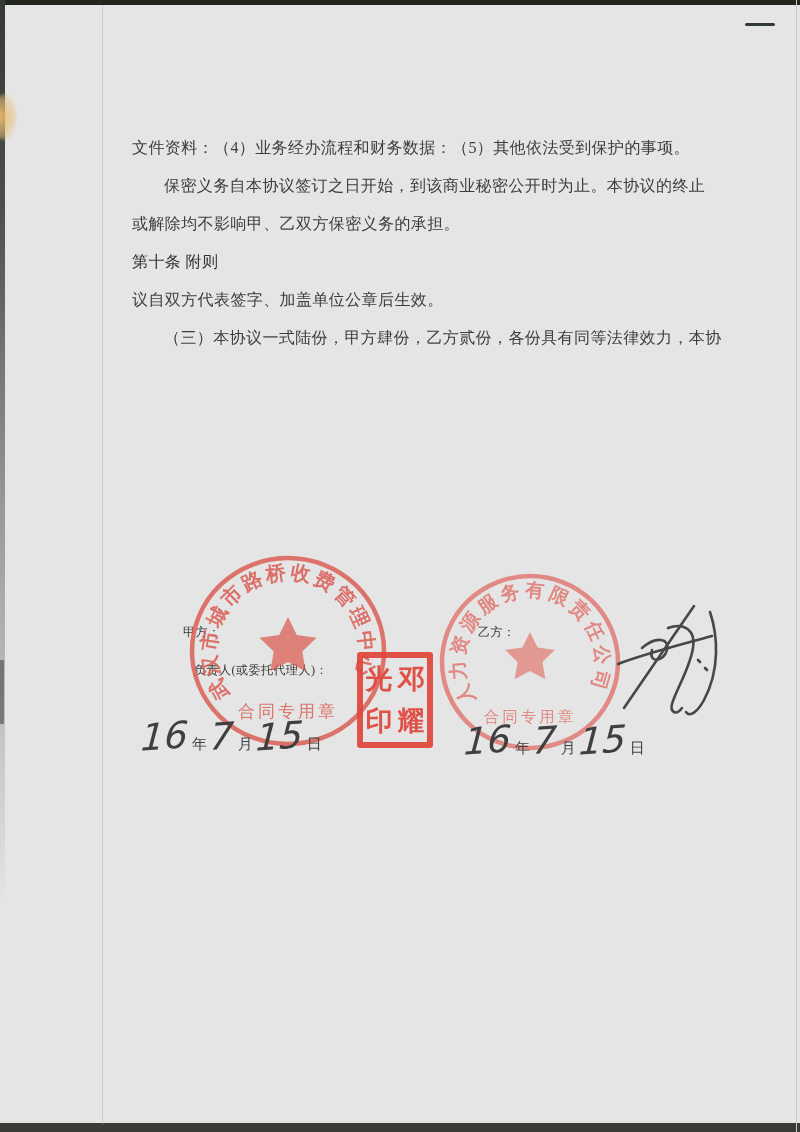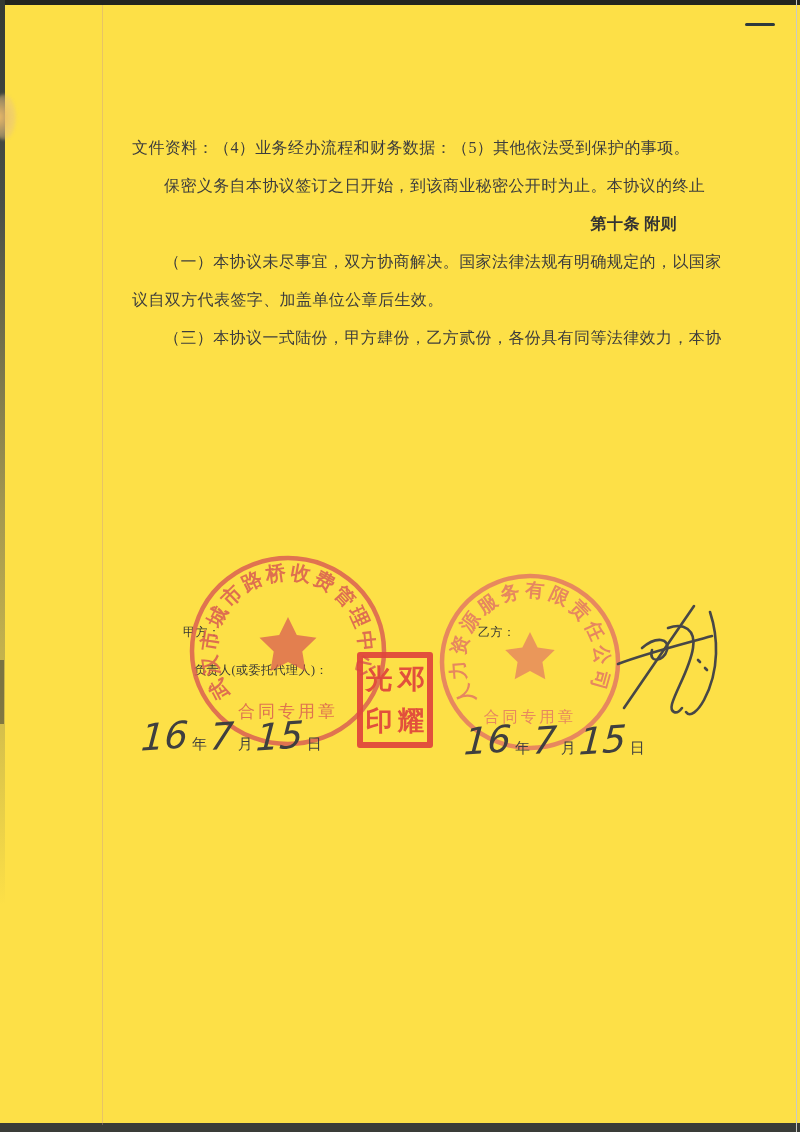--- a/index.html
+++ b/index.html
@@ -1,38 +1,38 @@
 <!DOCTYPE html>
 <html><head>
 <meta charset="utf-8">
 <style>
   html,body{margin:0;padding:0;background:#ffffff;}
   #page{
     position:relative;width:800px;height:1132px;overflow:hidden;
-    background:#fde047;
+    background:#e5e5e5;
     font-family:"Liberation Serif","DejaVu Serif",serif;
     color:#3b3b3b;
   }
   
   .scan-strip-top{position:absolute;left:0;top:0;width:800px;height:5px;background:#23251f;}
   .scan-strip-bottom{position:absolute;left:0;top:1123px;width:800px;height:9px;background:#3a3c38;}
   .scan-strip-left{position:absolute;left:0;top:0;width:5px;height:1132px;
     background:linear-gradient(#343a33 0%,#4a4f48 18%,rgba(90,92,88,.55) 45%,rgba(90,92,88,0) 80%);}
   .scan-left-dash{position:absolute;left:0;top:660px;width:4px;height:64px;background:rgba(60,62,58,.55);}
   .scan-line-right{position:absolute;left:796px;top:0;width:1px;height:1132px;background:#c9c9c6;}
   .scan-dash-topright{position:absolute;left:745px;top:23px;width:30px;height:3px;background:#2e3a3c;border-radius:2px;}
   .fold-line{position:absolute;left:102px;top:5px;width:1px;height:1120px;background:rgba(196,150,150,.38);}
   .stain{position:absolute;left:-8px;top:94px;width:24px;height:46px;border-radius:50%;
     background:radial-gradient(ellipse at 30% 50%, #e9b968 0%, rgba(233,196,130,.55) 55%, rgba(233,196,130,0) 100%);
     filter:blur(1.5px);}
   
   .body-text{position:absolute;left:132px;top:129px;width:545px;z-index:2;}
   .doc-line{height:38px;line-height:38px;font-size:16px;letter-spacing:.4px;white-space:nowrap;color:#3d3d3d;}
   .doc-line.indent{padding-left:32px;}
-  .doc-line.bold{font-weight:bold;color:#333;text-align:right;}
+  .doc-line.bold{font-weight:normal;color:#333;}
   
   .sig-label{position:absolute;font-size:12px;color:#343434;letter-spacing:.5px;z-index:2;white-space:nowrap;}
   #party-a-label{left:183px;top:624px;}
   #party-b-label{left:478px;top:624px;}
   #party-a-agent-label{left:194px;top:662px;}
   #party-b-agent-label{left:431px;top:666px;}
   .hw-date{position:absolute;display:flex;align-items:baseline;z-index:4;color:#3f3f3f;}
   #date-a{left:141px;top:718px;}
   #date-b{left:464px;top:722px;}
   .hw-num{font-family:"DejaVu Sans",sans-serif;font-style:italic;font-size:37px;
@@ -66,22 +66,22 @@
   <div class="scan-strip-left"></div>
   <div class="scan-left-dash"></div>
   <div class="scan-line-right"></div>
   <div class="scan-dash-topright"></div>
   <div class="fold-line"></div>
   <div class="stain"></div>
 
   <div class="body-text">
       <div class="doc-line">文件资料：（4）业务经办流程和财务数据：（5）其他依法受到保护的事项。</div>
       <div class="doc-line indent">保密义务自本协议签订之日开始，到该商业秘密公开时为止。本协议的终止</div>
+      <div class="doc-line">或解除均不影响甲、乙双方保密义务的承担。</div>
       <div class="doc-line bold">第十条 附则</div>
-      <div class="doc-line indent">（一）本协议未尽事宜，双方协商解决。国家法律法规有明确规定的，以国家</div>
       <div class="doc-line">议自双方代表签字、加盖单位公章后生效。</div>
       <div class="doc-line indent">（三）本协议一式陆份，甲方肆份，乙方贰份，各份具有同等法律效力，本协</div>
     </div>
 
   <div class="sig-label" id="party-a-label">甲方：</div>
   <div class="sig-label" id="party-b-label">乙方：</div>
   <div class="sig-label" id="party-a-agent-label">负责人(或委托代理人)：</div>
 
   <div class="hw-date" id="date-a">
     <span class="hw-num">16</span>

